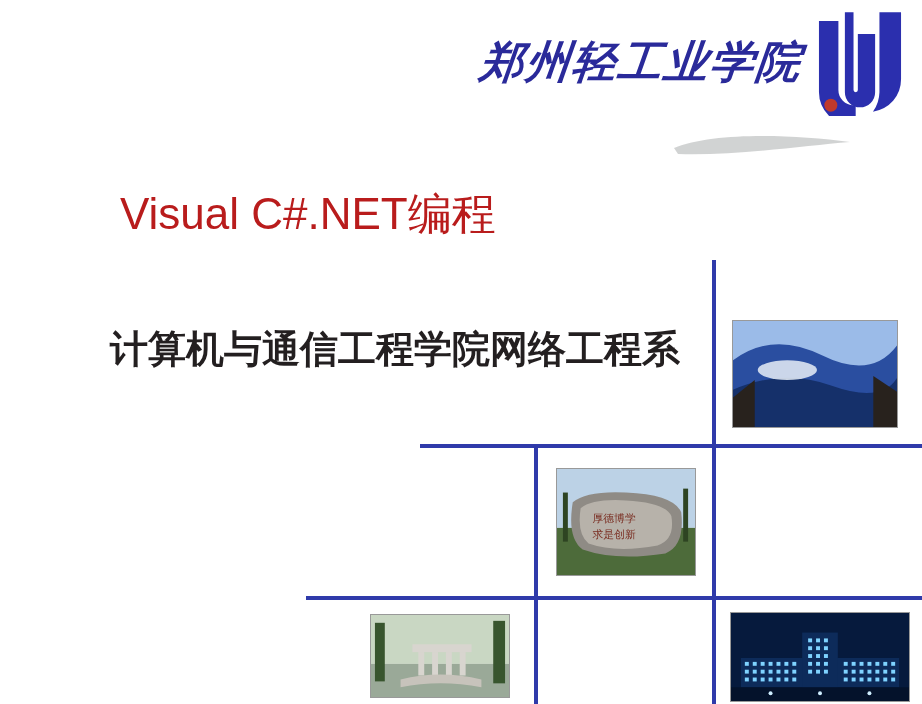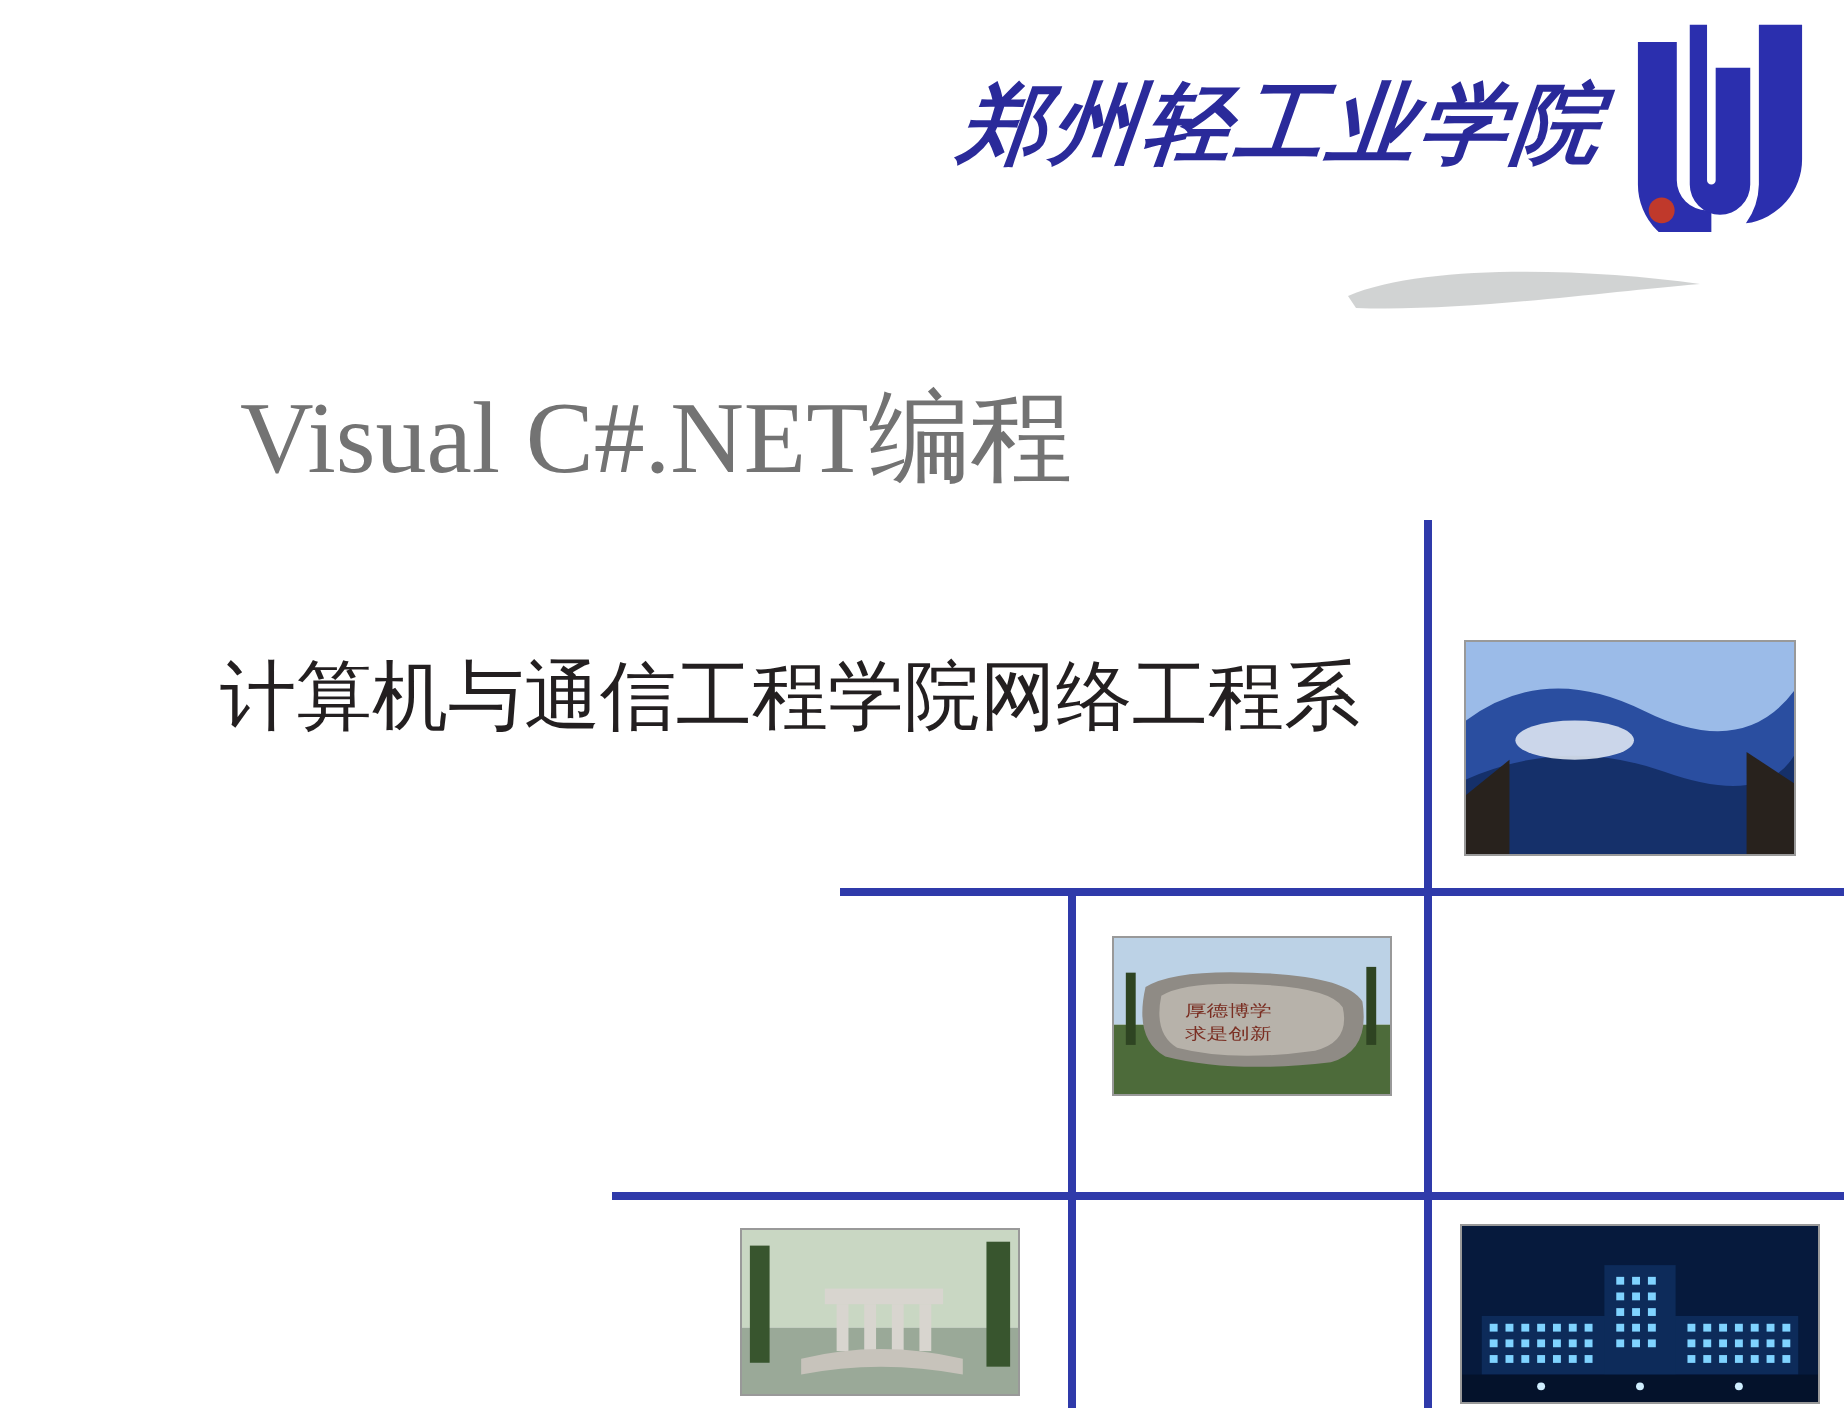--- a/index.html
+++ b/index.html
@@ -46,36 +46,37 @@
     height: 30px;
     opacity: 0.25;
   }
   .brush svg { width: 100%; height: 100%; }
 
   
   .title {
     position: absolute;
     top: 185px;
     left: 120px;
-    font-size: 51px;
-    color: #737373;
-    font-family: Liberation Serif, serif;
+    font-size: 44px;
+    color: #b91c1c;
+    font-family: Liberation Sans, sans-serif;
   }
 
   
   .subtitle {
     position: absolute;
     top: 320px;
     left: 75px;
     width: 640px;
     text-align: center;
     font-size: 38px;
     font-family: "SimSun", serif;
     color: #231f20;
     line-height: 1.55;
+    font-weight: bold;
   }
 
   
   .vline { position: absolute; width: 4px; background: #2f3aaa; }
   .hline { position: absolute; height: 4px; background: #2f3aaa; }
 
   .v1 { left: 534px; top: 444px; height: 260px; }
   .v2 { left: 712px; top: 260px; height: 444px; }
 
   .h1 { top: 444px; left: 420px; width: 502px; }
@@ -83,21 +84,21 @@
 
   
   .thumb {
     position: absolute;
     border: 1px solid #999;
     overflow: hidden;
   }
   .thumb svg { width: 100%; height: 100%; display: block; }
 
   .thumb1 { left: 732px; top: 320px; width: 166px; height: 108px; } 
-  .thumb2 { left: 556px; top: 468px; width: 140px; height: 80px; } 
+  .thumb2 { left: 556px; top: 468px; width: 140px; height: 108px; } 
   .thumb3 { left: 370px; top: 614px; width: 140px; height: 84px; }  
   .thumb4 { left: 730px; top: 612px; width: 180px; height: 90px; }  
 </style>
 </head>
 <body>
 
 <div class="header">
   <span class="calligraphy">郑州轻工业学院</span>
   <span class="logo">
     <svg viewBox="0 0 100 100">

